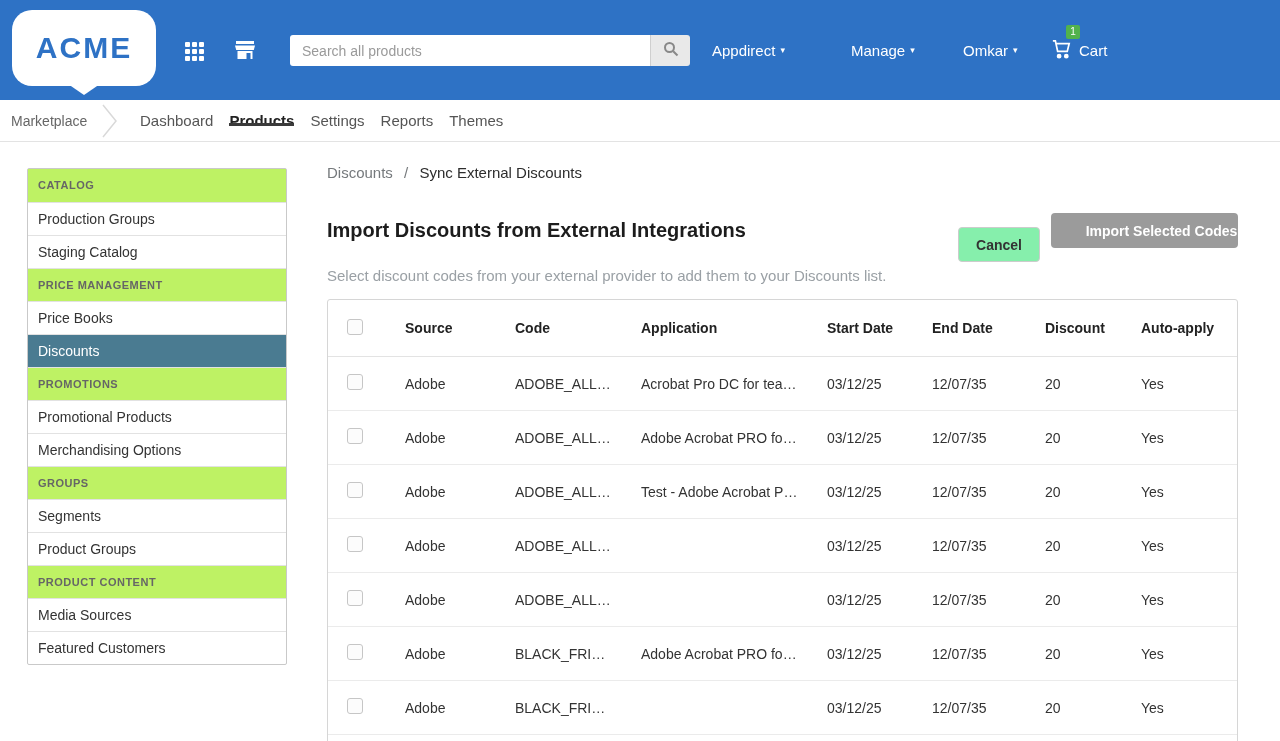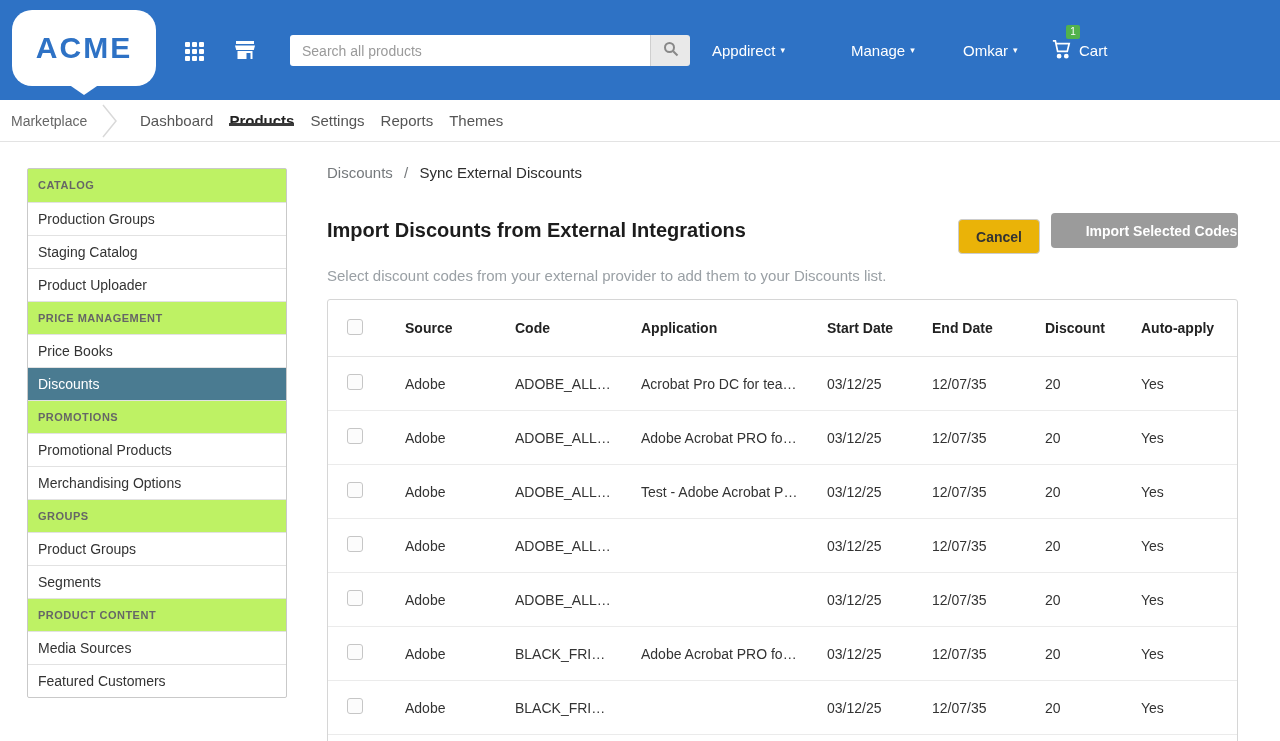--- a/index.html
+++ b/index.html
@@ -57,21 +57,21 @@
   .sb-item.active { background:#4a7b91; color:#fff; }
 
   
   .breadcrumb { position:absolute; left:327px; top:164px; font-size:15px; }
   .breadcrumb .parent { color:#75797c; cursor:pointer; }
   .breadcrumb .sep { color:#75797c; margin:0 7px; }
   .breadcrumb .current { color:#2d2d2d; }
 
   .page-title { position:absolute; left:327px; top:219px; font-size:20px; font-weight:bold; color:#1c1c1c; }
 
-  .cancel-btn { position:absolute; left:958px; top:219px; width:82px; height:35px; background:#eab308;
+  .cancel-btn { position:absolute; left:958px; top:227px; width:82px; height:35px; background:#86efac;
           border:1px solid #ccc; border-radius:4px; font-size:14px; font-weight:bold; color:#333;
           font-family:"Liberation Sans", sans-serif; cursor:pointer; }
   .import-btn { position:absolute; left:1051px; top:213px; width:187px; height:35px; background:#9b9b9b;
           border:none; border-radius:4px; font-size:14px; font-weight:bold; color:#fff;
           font-family:"Liberation Sans", sans-serif; cursor:pointer;padding-left:34px; }
 
   .subtitle { position:absolute; left:327px; top:267px; font-size:15px; color:#9aa0a5; }
 
   .table { position:absolute; left:327px; top:299px; width:911px; height:477px;
           border:1px solid #d6d6d6; border-radius:3px; background:#fff; overflow:hidden; }
@@ -166,30 +166,29 @@
         <span class="tab">Settings</span>
         <span class="tab">Reports</span>
         <span class="tab">Themes</span>
       </div>
   </div>
 
   <div class="sidebar">
       <div class="sb-header">CATALOG</div>
       <div class="sb-item">Production Groups</div>
       <div class="sb-item">Staging Catalog</div>
-      <div class="sb-item">Product Uploader</div>
       <div class="sb-header">PRICE MANAGEMENT</div>
       <div class="sb-item">Price Books</div>
       <div class="sb-item active">Discounts</div>
       <div class="sb-header">PROMOTIONS</div>
       <div class="sb-item">Promotional Products</div>
       <div class="sb-item">Merchandising Options</div>
       <div class="sb-header">GROUPS</div>
+      <div class="sb-item">Segments</div>
       <div class="sb-item">Product Groups</div>
-      <div class="sb-item">Segments</div>
       <div class="sb-header">PRODUCT CONTENT</div>
       <div class="sb-item">Media Sources</div>
       <div class="sb-item">Featured Customers</div>
     </div>
 
   <div class="breadcrumb">
     <span class="parent">Discounts</span>
     <span class="sep">/</span>
     <span class="current">Sync External Discounts</span>
   </div>

